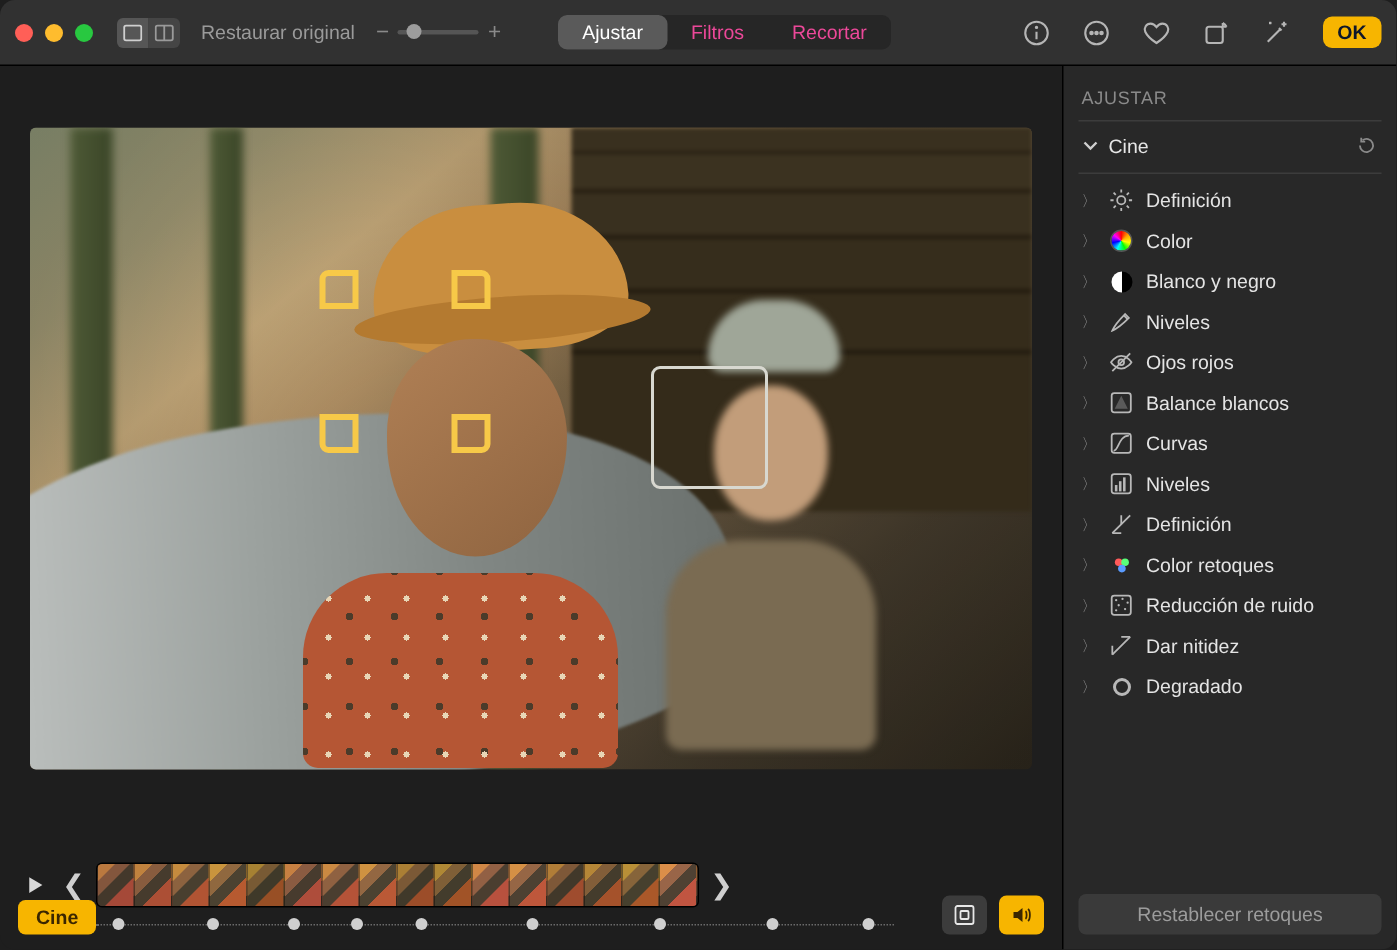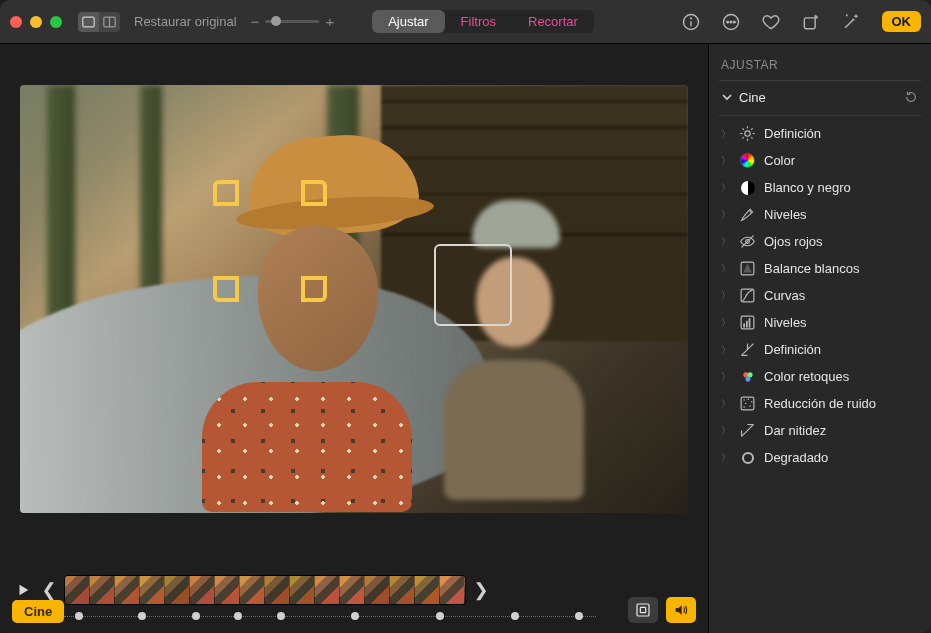--- a/index.html
+++ b/index.html
@@ -453,14 +453,15 @@
         </div>
         <div class="adj-item">
           <span class="adj-chev">〉</span>
           <span class="adj-icon">
             <div class="grad-circle"></div>
           </span>
           <span class="adj-label">Degradado</span>
         </div>
       </div>
 
+    <button class="reset-all">Restablecer retoques</button>
   </div>
 </div>
 
 </body></html>

